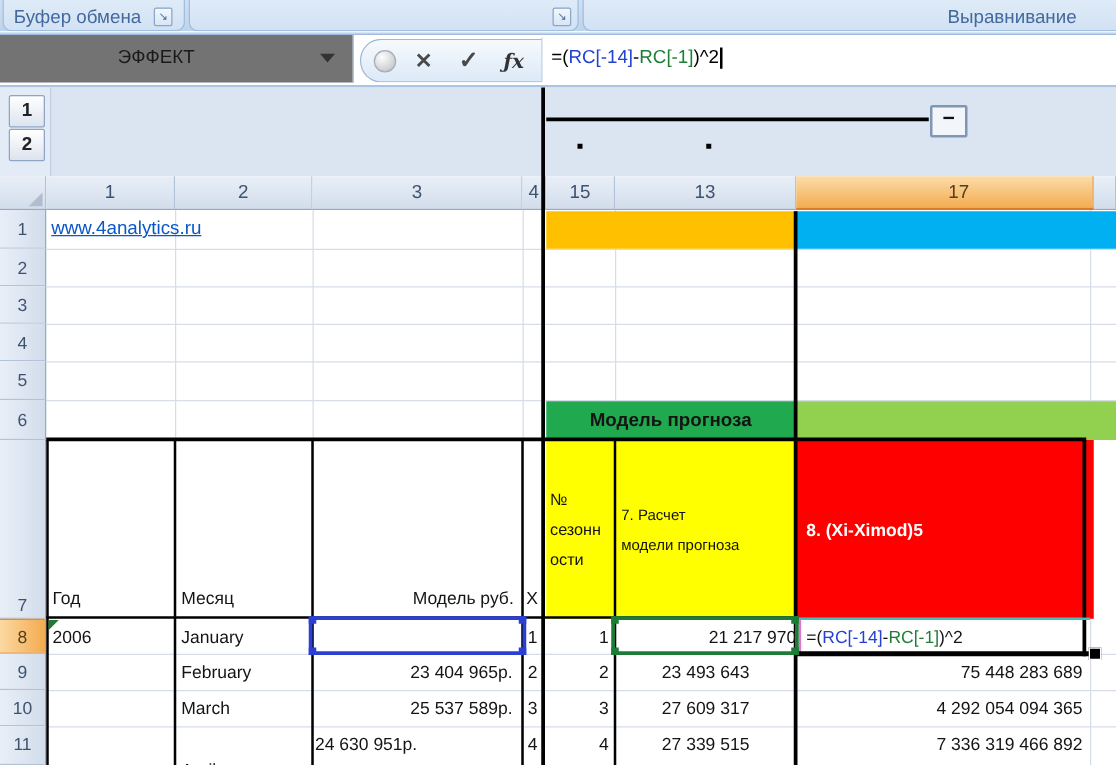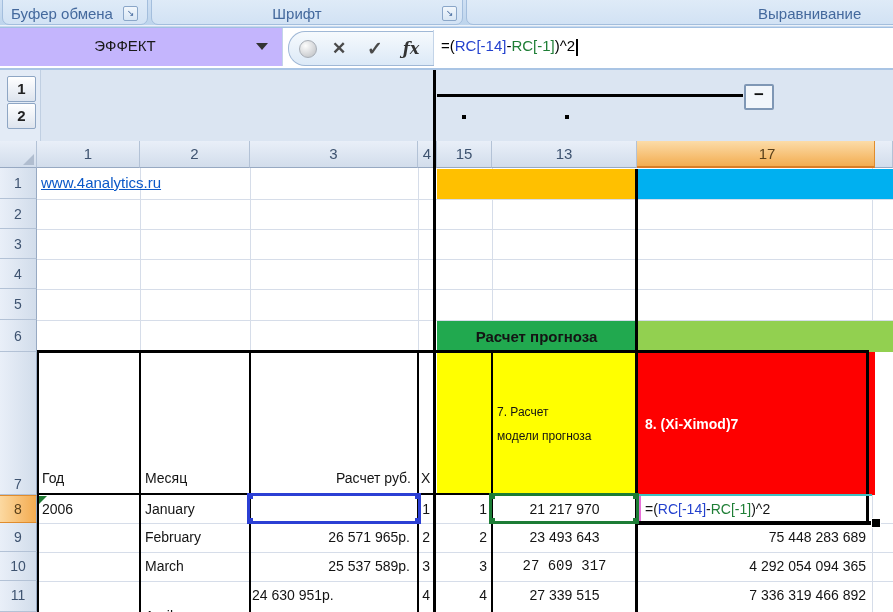--- a/index.html
+++ b/index.html
@@ -13,21 +13,21 @@
           background:linear-gradient(#e3eefб,#d4e4f5);
           background:linear-gradient(#e3eef9,#d2e2f4);}
   .rglabel{top:4px;height:18px;line-height:18px;font-size:15px;color:#44699d;text-align:center;}
   .launcher{width:13px;height:13px;border:1px solid #8aa6c8;border-radius:2px;
             background:linear-gradient(#f2f7fc,#d8e6f4);color:#44699d;
             font-size:9px;line-height:12px;text-align:center;}
   .ribbon-edge{left:0;top:25px;width:893px;height:3px;
                background:linear-gradient(#ffffff,#8fb3dc);}
   
   .fbar{left:0;top:28px;width:893px;height:40px;background:#fff;border-bottom:2px solid #a9c4e4;}
-  .namebox{left:0;top:0;width:282px;height:38px;background:#c4b5fd;border-right:1px solid #c3d4e8;}
+  .namebox{left:0;top:0;width:282px;height:38px;background:#737373;border-right:1px solid #c3d4e8;}
   .namebox-text{left:0;top:9px;width:250px;text-align:center;font-size:15px;color:#1a1a1a;}
   .nb-drop{left:256px;top:15px;width:0;height:0;border-left:6px solid transparent;
            border-right:6px solid transparent;border-top:7px solid #333;}
   .pill{left:288px;top:3px;width:145px;height:33px;border:1px solid #a0b8d6;border-right:none;
         border-radius:17px 0 0 17px;background:linear-gradient(#f6fafd,#dcE9f7);
         background:linear-gradient(#f6fafd,#dce9f7);}
   .orb{left:10px;top:8px;width:16px;height:16px;border-radius:50%;
        background:radial-gradient(circle at 35% 30%,#fdfdfd,#b9bcc0);border:1px solid #a8aeb6;}
   .fbtn{top:4px;width:28px;height:26px;text-align:center;line-height:26px;color:#4a4a4a;}
   .fx{font-family:"DejaVu Serif",serif;font-style:italic;font-weight:bold;font-size:16px;color:#333;}
@@ -76,21 +76,20 @@
 <body>
 
 <div id="stage">
 
   <div class="abs ribbon">
     <div class="abs rgroup" style="left:2px;width:144px;">
       <div class="abs rglabel" style="left:0;top:14px;width:118px;">Буфер обмена</div>
       <div class="abs launcher" style="left:120px;top:15px;">↘</div>
     </div>
     <div class="abs rgroup" style="left:151px;width:310px;">
-      <div class="abs rglabel" style="left:0;top:14px;width:290px;">Шрифт</div>
       <div class="abs launcher" style="left:290px;top:15px;">↘</div>
     </div>
     <div class="abs rgroup" style="left:466px;width:600px;">
       <div class="abs rglabel" style="left:291px;top:14px;width:300px;text-align:left;">Выравнивание</div>
     </div>
   </div>
   <div class="abs ribbon-edge"></div>
 
   <div class="abs fbar">
     <div class="abs namebox">
@@ -173,49 +172,50 @@
   <div class="abs blk" style="left:491px;top:352px;width:2px;height:260px;"></div>
   <div class="abs blk" style="left:37px;top:350px;width:832px;height:3px;"></div>
   <div class="abs blk" style="left:37px;top:493px;width:600px;height:2px;"></div>
   <div class="abs" style="left:637px;top:494px;width:235px;height:2px;background:#3FBFC0;"></div>
   <div class="abs" style="left:639px;top:496px;width:2px;height:26px;background:#E86FD8;"></div>
   <div class="abs" style="left:641px;top:496px;width:222px;height:26px;background:#fff;"></div>
   <div class="abs blk" style="left:637px;top:521px;width:240px;height:4px;"></div>
   <div class="abs fillhandle" style="left:871px;top:518px;"></div>
 
   <div class="abs link" style="left:41px;top:174px;">www.4analytics.ru</div>
-  <div class="abs ctext" style="left:437px;top:321px;width:199px;height:31px;line-height:31px;text-align:center;font-weight:bold;font-size:15px;">Расчет прогноза</div>
+  <div class="abs ctext" style="left:437px;top:321px;width:199px;height:31px;line-height:31px;text-align:center;font-weight:bold;font-size:15px;">Модель прогноза</div>
 
   <div class="abs ctext" style="left:42px;top:470px;">Год</div>
   <div class="abs ctext" style="left:145px;top:470px;">Месяц</div>
-  <div class="abs ctext" style="left:250px;top:470px;width:161px;text-align:right;">Расчет руб.</div>
+  <div class="abs ctext" style="left:250px;top:470px;width:161px;text-align:right;">Модель руб.</div>
   <div class="abs ctext" style="left:421px;top:470px;">X</div>
+  <div class="abs ctext" style="left:440px;top:352px;width:46px;height:143px;display:flex;align-items:center;font-size:13px;line-height:24px;white-space:normal;overflow-wrap:anywhere;">№ сезонности</div>
   <div class="abs ctext" style="left:497px;top:352px;width:95px;height:143px;display:flex;align-items:center;font-size:12px;line-height:24px;white-space:normal;">7. Расчет модели прогноза</div>
-  <div class="abs ctext" style="left:645px;top:352px;width:220px;height:143px;display:flex;align-items:center;color:#fff;font-weight:bold;">8. (Xi-Ximod)7</div>
+  <div class="abs ctext" style="left:645px;top:352px;width:220px;height:143px;display:flex;align-items:center;color:#fff;font-weight:bold;">8. (Xi-Ximod)5</div>
 
   <div class="abs greentri" style="left:39px;top:496px;"></div>
   <div class="abs ctext" style="left:42px;top:495px;height:28px;line-height:28px;">2006</div>
   <div class="abs ctext" style="left:145px;top:495px;height:28px;line-height:28px;">January</div>
   <div class="abs ctext" style="left:404px;top:495px;width:26px;height:28px;line-height:28px;text-align:right;">1</div>
   <div class="abs ctext" style="left:437px;top:495px;width:50px;height:28px;line-height:28px;text-align:right;">1</div>
-  <div class="abs ctext" style="left:492px;top:495px;width:145px;height:28px;line-height:28px;text-align:center;">21 217 970</div>
+  <div class="abs ctext" style="left:492px;top:495px;width:145px;height:28px;line-height:28px;text-align:right;">21 217 970</div>
   <div class="abs ctext" style="left:645px;top:495px;height:28px;line-height:28px;"><span>=(</span><span class="ref-blue">RC[-14]</span><span>-</span><span class="ref-green">RC[-1]</span><span>)^2</span></div>
 
   <div class="abs ctext" style="left:145px;top:523px;height:29px;line-height:29px;">February</div>
-  <div class="abs ctext" style="left:252px;top:523px;width:158px;height:29px;line-height:29px;text-align:right;">26 571 965р.</div>
+  <div class="abs ctext" style="left:252px;top:523px;width:158px;height:29px;line-height:29px;text-align:right;">23 404 965р.</div>
   <div class="abs ctext" style="left:404px;top:523px;width:26px;height:29px;line-height:29px;text-align:right;">2</div>
   <div class="abs ctext" style="left:437px;top:523px;width:50px;height:29px;line-height:29px;text-align:right;">2</div>
   <div class="abs ctext" style="left:492px;top:523px;width:145px;height:29px;line-height:29px;text-align:center;">23 493 643</div>
   <div class="abs ctext" style="left:640px;top:523px;width:226px;height:29px;line-height:29px;text-align:right;">75 448 283 689</div>
 
   <div class="abs ctext" style="left:145px;top:552px;height:29px;line-height:29px;">March</div>
   <div class="abs ctext" style="left:252px;top:552px;width:158px;height:29px;line-height:29px;text-align:right;">25 537 589р.</div>
   <div class="abs ctext" style="left:404px;top:552px;width:26px;height:29px;line-height:29px;text-align:right;">3</div>
   <div class="abs ctext" style="left:437px;top:552px;width:50px;height:29px;line-height:29px;text-align:right;">3</div>
-  <div class="abs ctext" style="left:492px;top:552px;width:145px;height:29px;line-height:29px;text-align:center;font-family:Liberation Mono, monospace;">27 609 317</div>
+  <div class="abs ctext" style="left:492px;top:552px;width:145px;height:29px;line-height:29px;text-align:center;">27 609 317</div>
   <div class="abs ctext" style="left:640px;top:552px;width:226px;height:29px;line-height:29px;text-align:right;">4 292 054 094 365</div>
 
   <div class="abs ctext" style="left:145px;top:602px;height:29px;line-height:29px;">April</div>
   <div class="abs ctext" style="left:252px;top:581px;width:158px;height:29px;line-height:29px;text-align:left;">24 630 951р.</div>
   <div class="abs ctext" style="left:404px;top:581px;width:26px;height:29px;line-height:29px;text-align:right;">4</div>
   <div class="abs ctext" style="left:437px;top:581px;width:50px;height:29px;line-height:29px;text-align:right;">4</div>
   <div class="abs ctext" style="left:492px;top:581px;width:145px;height:29px;line-height:29px;text-align:center;">27 339 515</div>
   <div class="abs ctext" style="left:640px;top:581px;width:226px;height:29px;line-height:29px;text-align:right;">7 336 319 466 892</div>
 
   <div class="abs selrect" style="left:247px;top:493px;width:174px;height:31px;">

